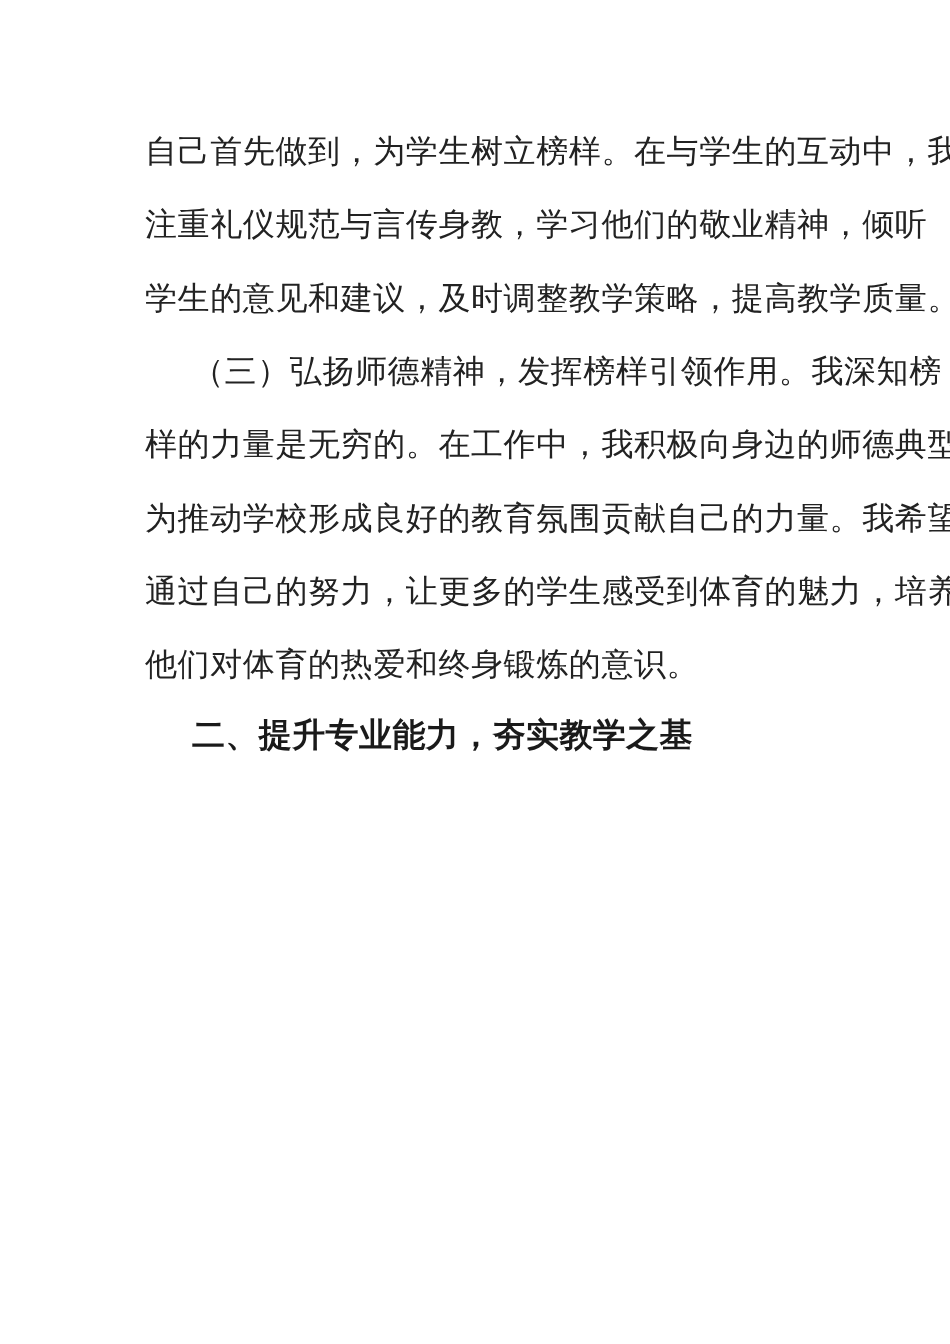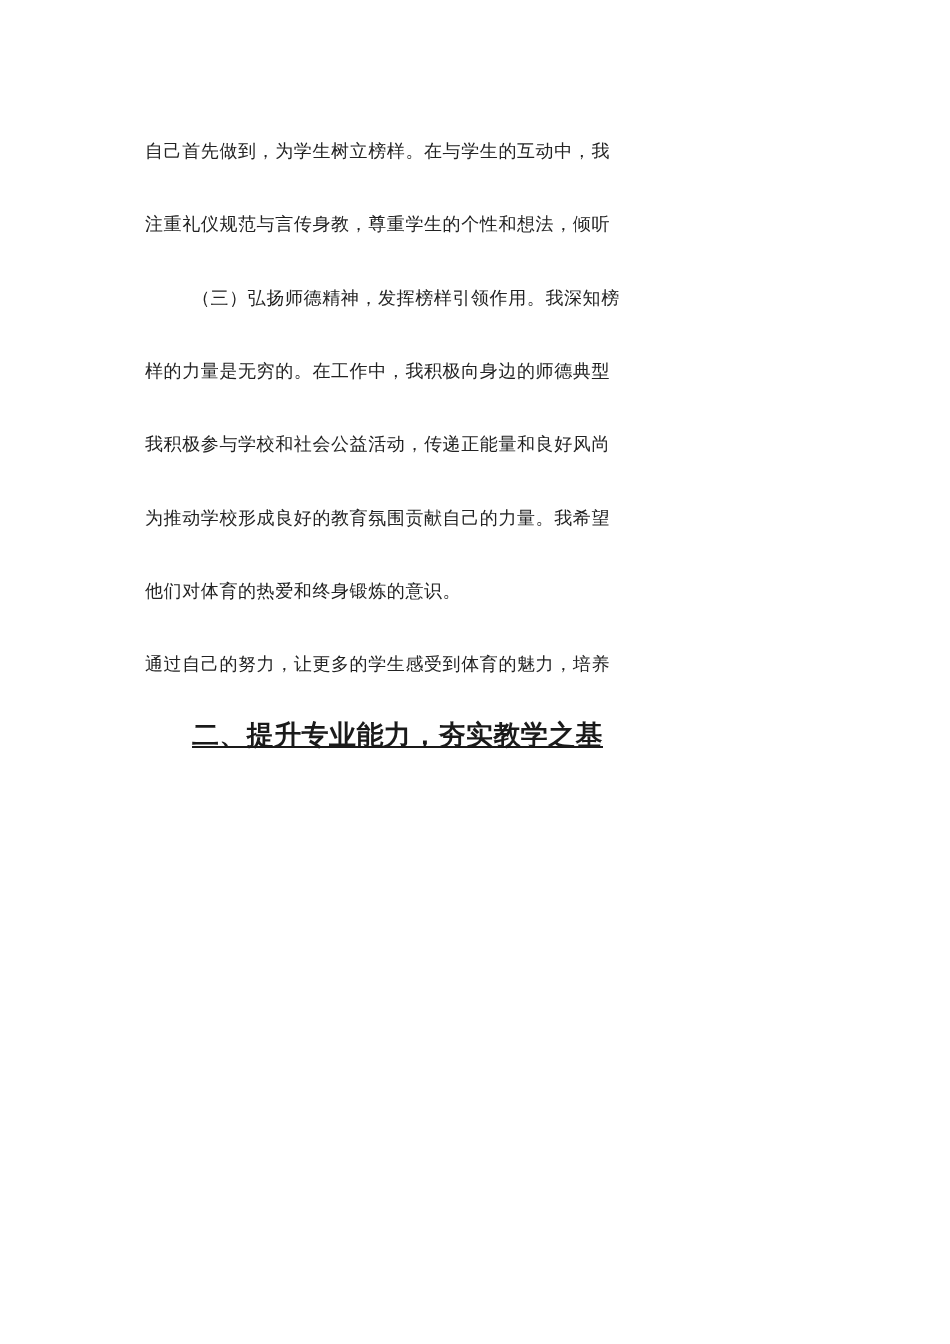--- a/index.html
+++ b/index.html
@@ -22,59 +22,58 @@
     top: 115px;
     width: 665px;
   }
   .para {
     margin: 0;
     padding: 0;
   }
   .line {
     height: 73.34px;
     line-height: 73.34px;
-    font-size: 18px;
+    font-size: 32px;
     letter-spacing: 0.6px;
     white-space: nowrap;
     font-weight: 400;
   }
   .indent-first .line:first-child {
     text-indent: 47px;
   }
   .heading {
     height: 66px;
     line-height: 66px;
-    font-size: 27px;
+    font-size: 33px;
     font-family: "Liberation Sans", sans-serif;
     font-weight: 700;
     color: #1a1a1a;
     text-indent: 47px;
     letter-spacing: 0.4px;
     white-space: nowrap;
-    text-decoration: underline;
   }
 </style>
 </head>
 <body>
 
 <div class="page">
   <div class="content">
 
     <div class="para">
       <div class="line">自己首先做到，为学生树立榜样。在与学生的互动中，我</div>
-      <div class="line">注重礼仪规范与言传身教，尊重学生的个性和想法，倾听</div>
+      <div class="line">注重礼仪规范与言传身教，学习他们的敬业精神，倾听</div>
+      <div class="line">学生的意见和建议，及时调整教学策略，提高教学质量。</div>
     </div>
 
     <div class="para indent-first">
       <div class="line">（三）弘扬师德精神，发挥榜样引领作用。我深知榜</div>
       <div class="line">样的力量是无穷的。在工作中，我积极向身边的师德典型</div>
-      <div class="line">我积极参与学校和社会公益活动，传递正能量和良好风尚</div>
       <div class="line">为推动学校形成良好的教育氛围贡献自己的力量。我希望</div>
+      <div class="line">通过自己的努力，让更多的学生感受到体育的魅力，培养</div>
       <div class="line">他们对体育的热爱和终身锻炼的意识。</div>
-      <div class="line">通过自己的努力，让更多的学生感受到体育的魅力，培养</div>
     </div>
 
     <div class="heading">二、提升专业能力，夯实教学之基</div>
 
     <div class="para indent-first">
     </div>
 
   </div>
 </div>
 

